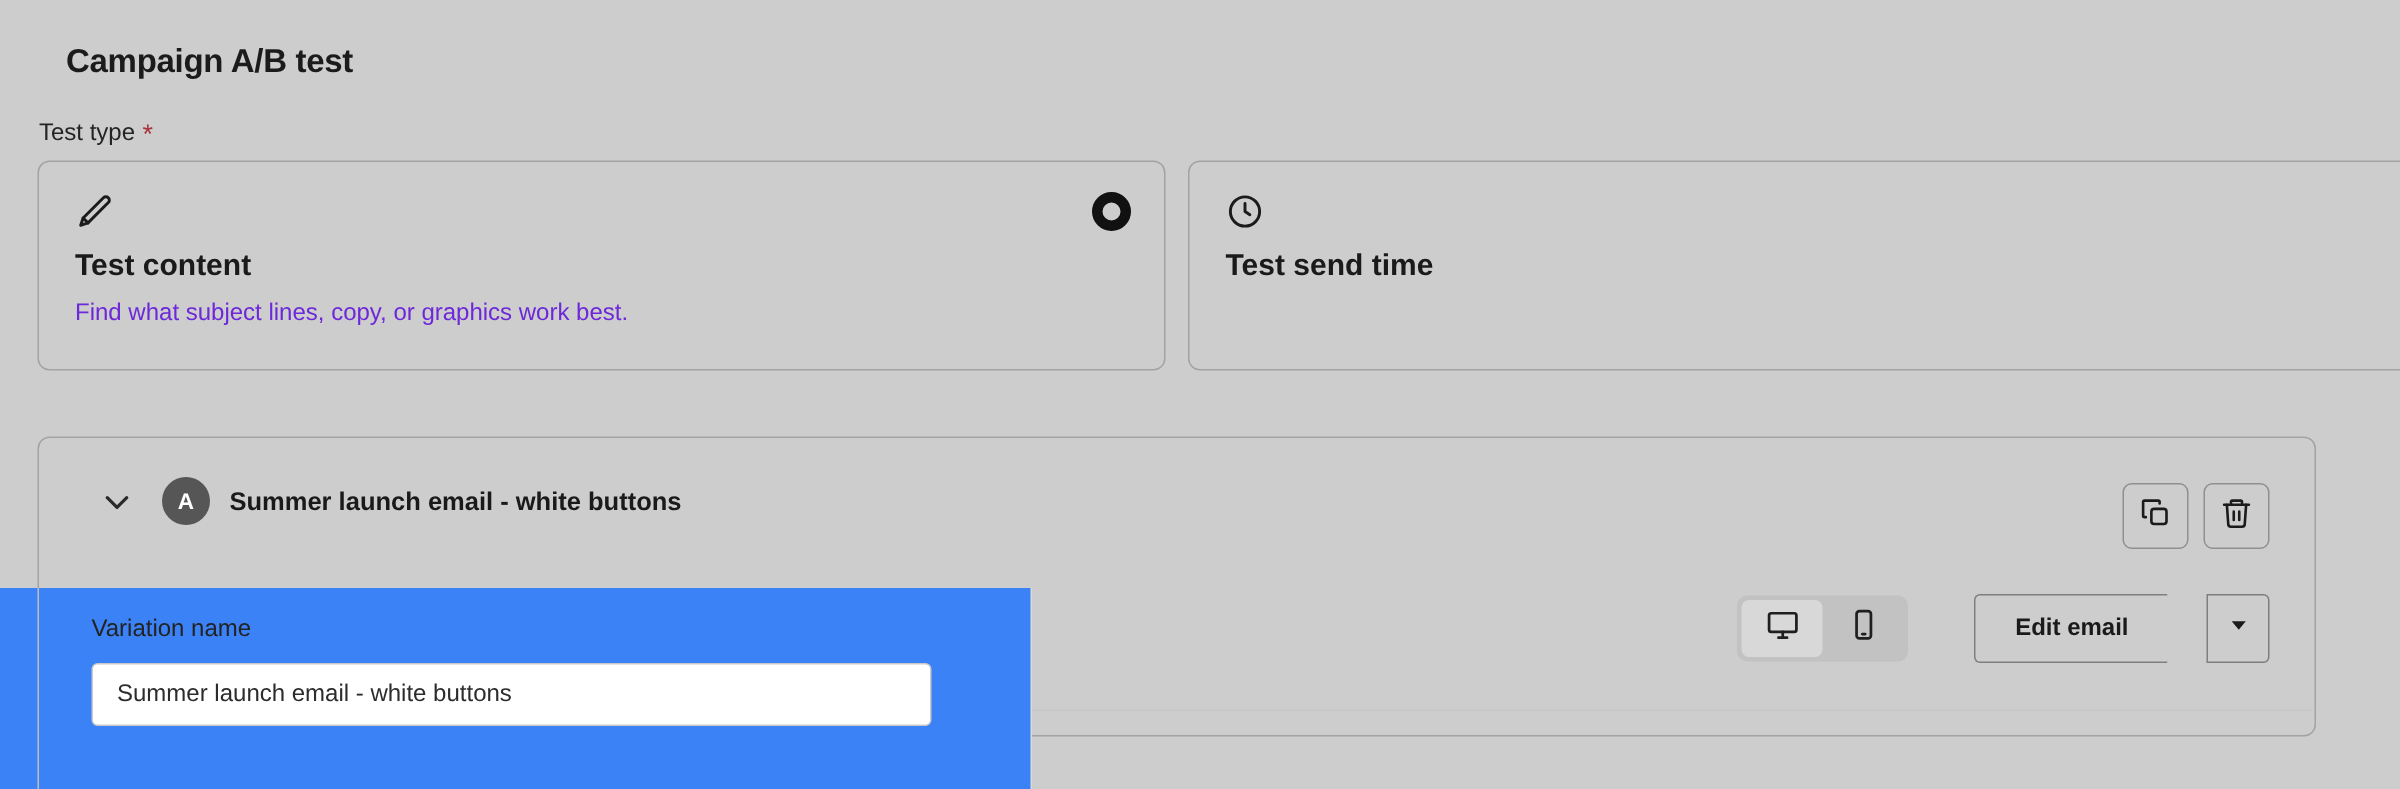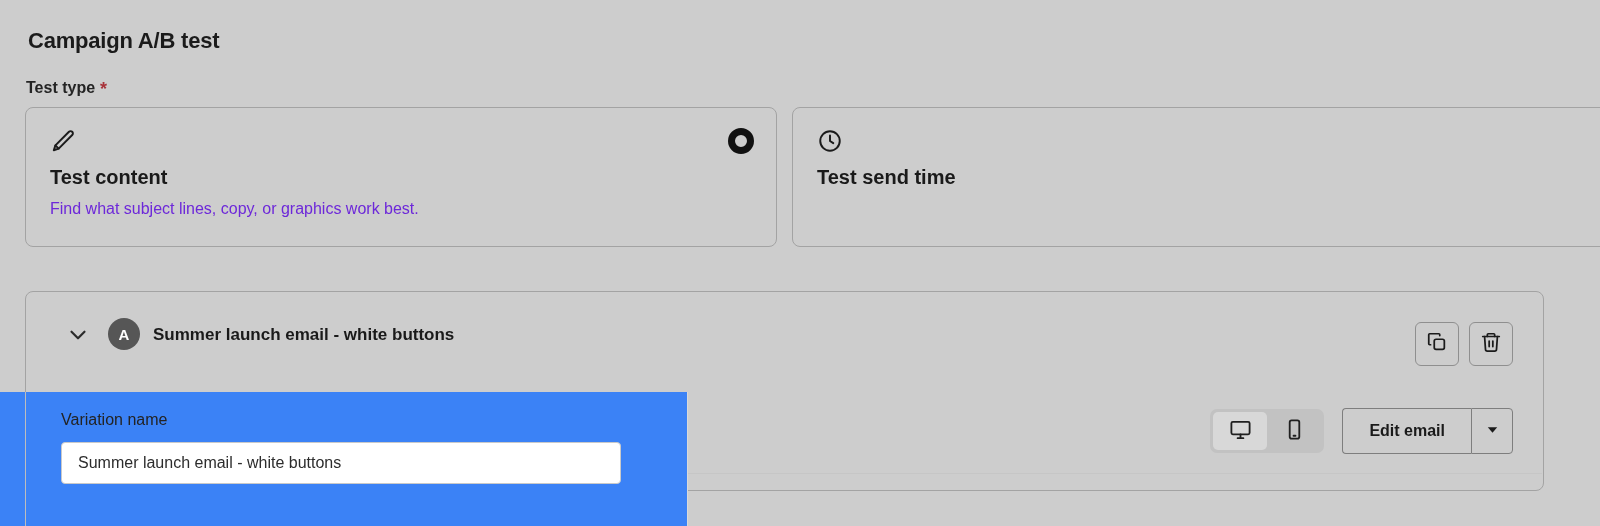--- a/index.html
+++ b/index.html
@@ -13,33 +13,33 @@
     font-family: "Liberation Sans", sans-serif;
     color: #1c1c1c;
     overflow: hidden;
     position: relative;
     -webkit-font-smoothing: antialiased;
   }
 
   
   .page-title {
     position: absolute;
-    left: 28px;
+    left: 44px;
     top: 28px;
     font-size: 22px;
     font-weight: 700;
     letter-spacing: -0.2px;
     color: #1b1b1b;
   }
   .field-label {
     position: absolute;
     left: 26px;
     top: 77px;
     font-size: 16px;
-    font-weight: 700;
+    font-weight: 400;
     color: #242424;
   }
   .req-star {
     color: #a8333a;
     font-size: 18px;
     margin-left: 5px;
     position: relative;
     top: 2px;
   }
 
@@ -170,24 +170,25 @@
     box-sizing: border-box;
     color: #1b1b1b;
   }
   #btn-duplicate { right: 84px; }
   #btn-delete    { right: 30px; }
 
   
   .preview-toolbar {
     position: absolute;
     right: 30px;
-    top: 116px;
+    top: 104px;
     height: 46px;
     display: flex;
     align-items: center;
+    gap: 26px;
   }
   .device-toggle {
     display: flex;
     align-items: center;
     background: #c2c2c2;
     border-radius: 7px;
     padding: 3px;
     margin-right: 18px;
   }
   .device-btn {

